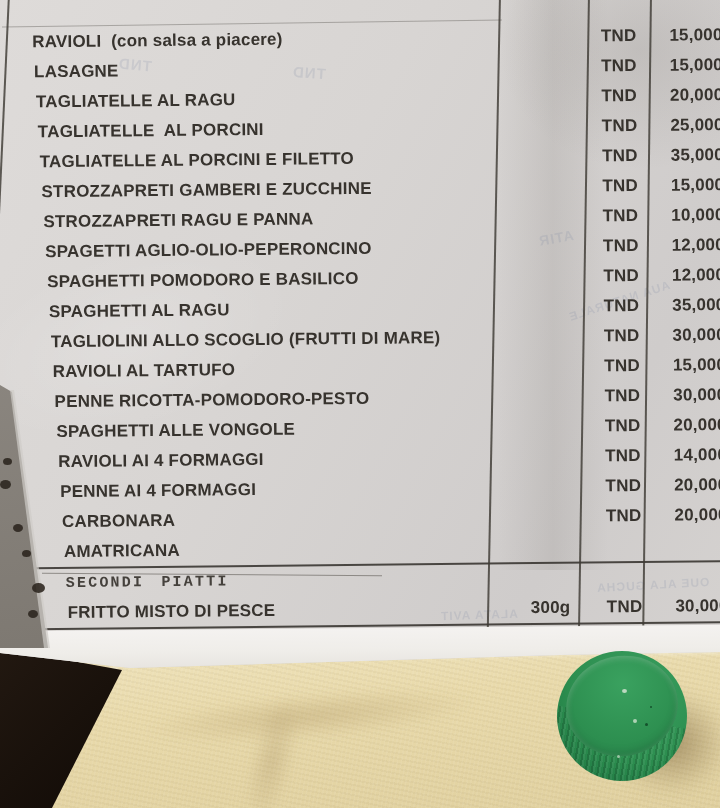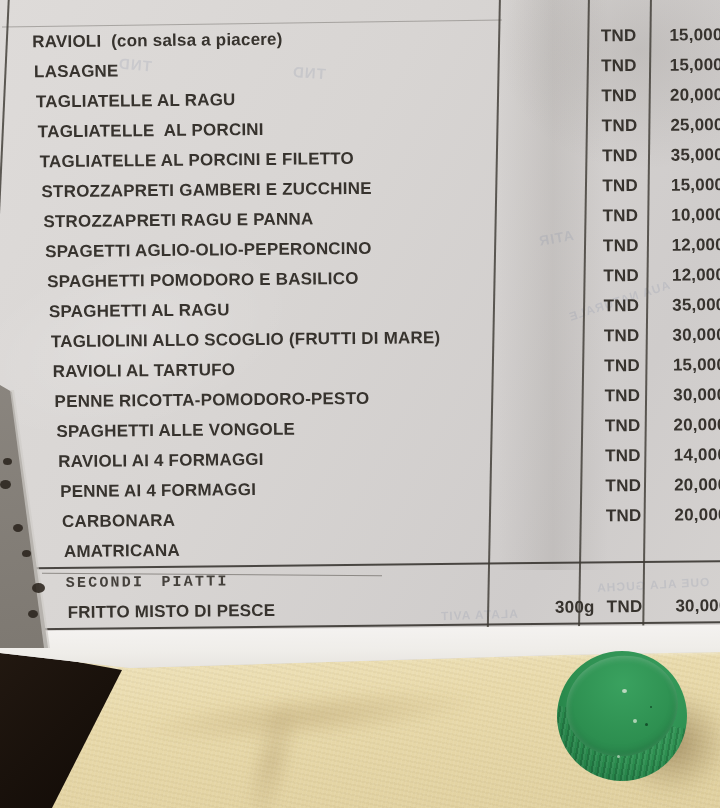--- a/index.html
+++ b/index.html
@@ -80,21 +80,21 @@
 
   .mtable{position:absolute;left:2px;top:-20px;width:730px;
     transform:rotate(-0.6deg);transform-origin:60px 0;}
   .mrow{display:flex;align-items:center;height:30px;box-sizing:border-box;}
   .mrow:first-child{height:28px;}
   .mrow:nth-child(2){margin-top:19px;}
   .mrow.sec-mid{border-top:2px solid rgba(58,54,50,.9);}
   .mrow:last-child{height:33px;border-bottom:2px solid rgba(58,54,50,.9);}
   .c{color:var(--text);font-size:17px;font-weight:600;letter-spacing:.2px;}
   .c-name{flex:1 1 auto;padding-left:var(--ind,28px);white-space:pre;overflow:hidden;}
-  .c-portion{width:88px;text-align:right;flex:0 0 auto;}
+  .c-portion{width:88px;text-align:center;flex:0 0 auto;}
   .c-currency{width:60px;text-align:center;flex:0 0 auto;}
   .c-price{width:74px;text-align:right;padding-right:10px;white-space:pre;flex:0 0 auto;}
   .sec .c-name{font-family:"Liberation Mono","DejaVu Sans Mono",monospace;
     font-size:15px;font-weight:700;letter-spacing:2.2px;word-spacing:6px;color:var(--header_text);}
 
   .ghost{position:absolute;color:var(--ghost);opacity:.16;font-weight:700;
     letter-spacing:1px;white-space:pre;}
 </style>
 </head>
 <body>

